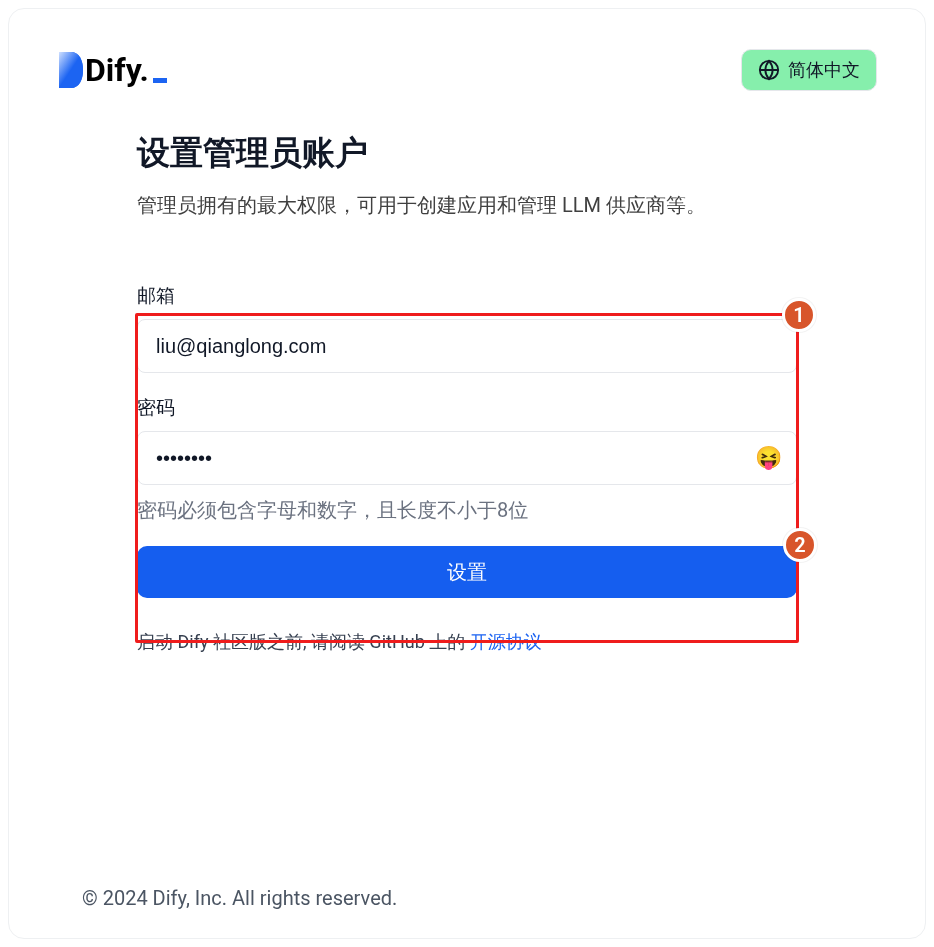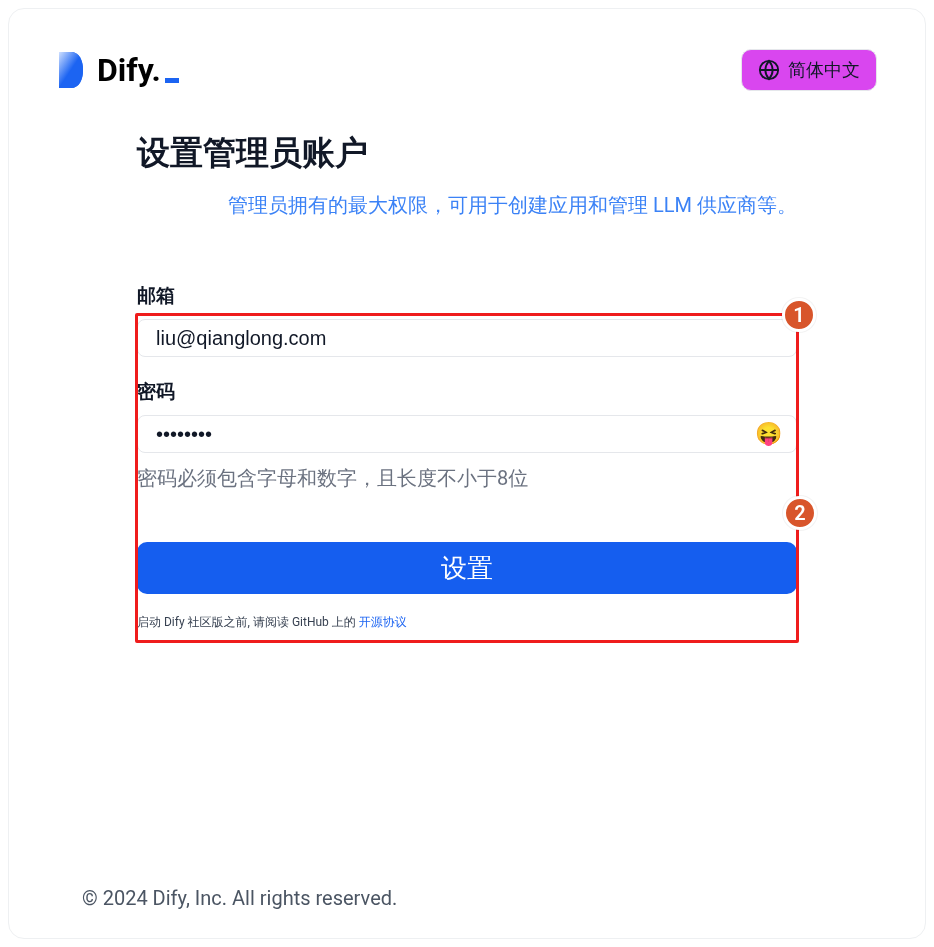--- a/index.html
+++ b/index.html
@@ -16,21 +16,20 @@
   }
   .header {
     display: flex;
     justify-content: space-between;
     align-items: center;
     margin-bottom: 40px;
   }
   .logo {
     display: flex;
     align-items: center;
-    gap: 12px;
   }
   .logo-mark {
     width: 28px; height: 40px;
   }
   .logo-text {
     font-size: 32px;
     font-weight: 700;
     color: #000;
   }
   .logo-underscore {
@@ -38,43 +37,42 @@
     width: 14px; height: 5px;
     background: #1C64F2;
     margin-left: 4px;
     vertical-align: -2px;
   }
   .lang-btn {
     display: inline-flex;
     align-items: center;
     gap: 8px;
     border: 1px solid #e5e7eb;
-    background: #d946ef;
+    background: #86efac;
     padding: 8px 16px;
     border-radius: 10px;
     font-size: 18px;
     cursor: pointer;
     color: #111827;
   }
   .globe-icon { width: 22px; height: 22px; }
   .main {
     padding-left: 80px;
     padding-right: 80px;
   }
   .title {
     font-size: 33px;
     font-weight: 700;
     color: #111827;
     margin-bottom: 16px;
   }
   .subtitle {
     font-size: 20px;
-    color: #3b82f6;
+    color: #404040;
     margin-bottom: 64px;
-    text-align: right;
   }
   .form-area {
     position: relative;
   }
   .highlight-box {
     position: absolute;
     border: 3px solid #ef1c1c;
     border-radius: 2px;
     left: -2px;
     top: 30px;
@@ -82,25 +80,24 @@
     height: 330px;
     pointer-events: none;
     z-index: 5;
   }
   .field-group { margin-bottom: 22px; }
   .field-label {
     font-size: 19px;
     color: #111827;
     margin-bottom: 10px;
     display: block;
-    font-weight: bold;
   }
   .field-input {
     width: 100%;
-    height: 38px;
+    height: 54px;
     border: 1px solid #e5e7eb;
     background: #fff;
     border-radius: 8px;
     padding: 0 18px;
     font-size: 20px;
     color: #111827;
   }
   .field-input::placeholder { color: #9ca3af; }
   .password-wrap { position: relative; }
   .emoji-btn {
@@ -118,29 +115,28 @@
     color: #6b7280;
     margin-top: 12px;
   }
   .submit-btn {
     width: 100%;
     height: 52px;
     background: #155eef;
     color: #fff;
     border: none;
     border-radius: 10px;
-    font-size: 26px;
+    font-size: 20px;
     cursor: pointer;
-    margin-top: 28px;
     position: relative;
   }
   .agreement {
-    font-size: 12px;
+    font-size: 18px;
     color: #374151;
-    margin-top: 20px;
+    margin-top: 32px;
   }
   .agreement a { color: #1C64F2; text-decoration: none; }
   .footer {
     position: absolute;
     bottom: 28px;
     left: 73px;
     font-size: 20px;
     color: #4b5563;
   }
   .badge {

